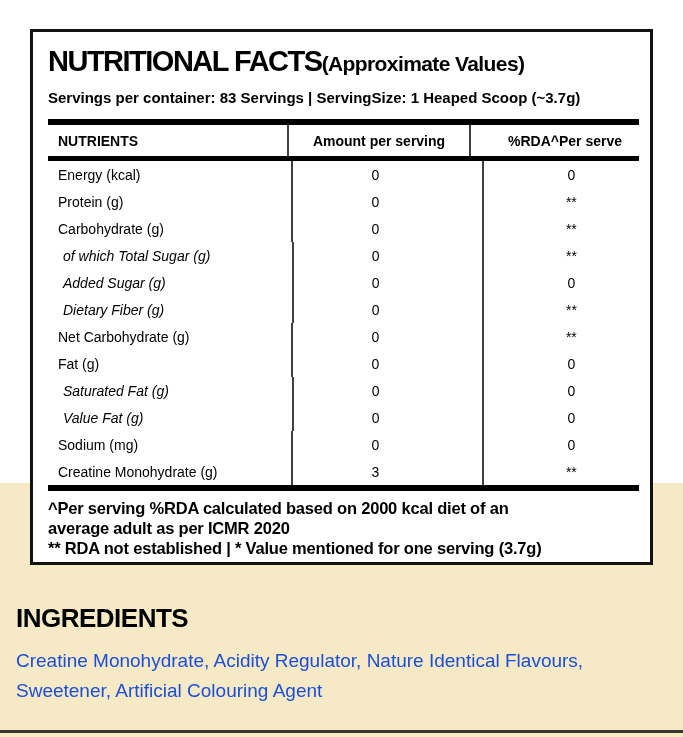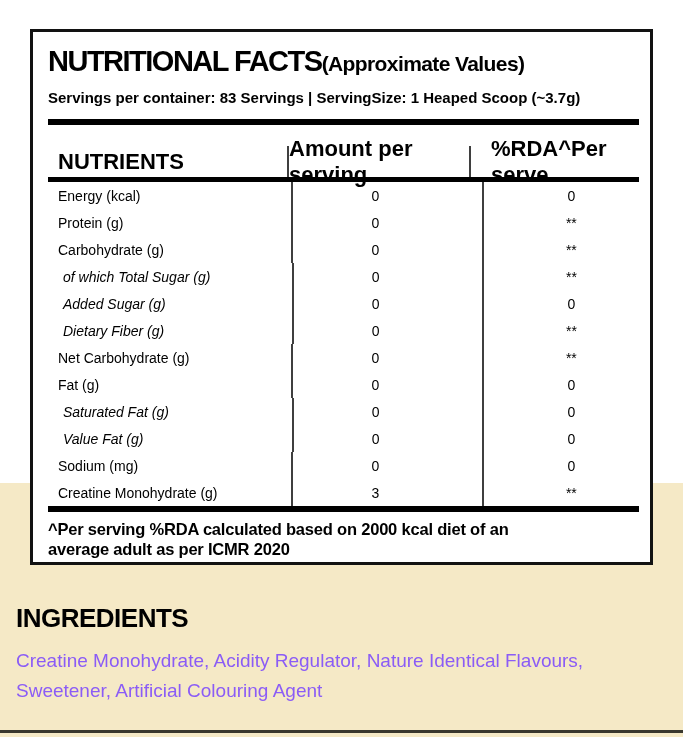--- a/index.html
+++ b/index.html
@@ -17,33 +17,33 @@
   .title-row { white-space:nowrap; line-height:34px; }
   .title { font-size:29px; font-weight:bold; letter-spacing:-1.5px; }
   .title-suffix { font-size:21px; font-weight:bold; letter-spacing:-0.6px; }
   .servings { margin-top:6px; font-size:15px; font-weight:bold; line-height:18px; }
 
   .ntable { margin-top:12px; width:591px; }
   .bar { background:#000; width:100%; }
   .bar.top { height:6px; }
   .bar.mid { height:5px; }
   .bar.bot { height:6px; }
-  .thead { display:flex; height:31px; font-weight:bold; font-size:22px;margin-top:21px; }
+  .thead { display:flex; height:31px; font-weight:bold; font-size:14px; }
   .trow { display:flex; height:27px; font-size:14px;gap:24px; }
   .cell { display:flex; align-items:center; height:100%; }
   .cell.name { width:239px; padding-left:10px; }
   .cell.amt  { width:182px; justify-content:center; border-left:2px solid #3f3f3f; }
   .cell.rda  { width:170px; justify-content:center; border-left:2px solid #3f3f3f;padding-left:20px; }
   .cell.italic { font-style:italic; padding-left:15px; }
 
   .footnotes { margin-top:7px; font-size:16.5px; font-weight:bold; line-height:20px; letter-spacing:-0.2px; }
 
   .ingredients { position:absolute; left:16px; top:603px; width:640px; }
   .ing-heading { font-size:26px; font-weight:bold; letter-spacing:-0.5px; line-height:30px; }
-  .ing-text { margin-top:13px; font-size:19px; line-height:30px; color:#8b5cf6; }
+  .ing-text { margin-top:13px; font-size:19px; line-height:30px; color:#1d4ed8; }
 </style>
 </head>
 <body>
 
 <div class="stage">
 
   <div class="cream-band" style="background: rgb(245, 233, 198);"></div>
   <div class="bottom-rule" style="background: rgb(58, 56, 46);"></div>
 
   <div class="panel">
@@ -127,20 +127,21 @@
             <div class="cell rda">**</div>
           </div>
         </div>
 
       <div class="bar bot"></div>
     </div>
 
     <div class="footnotes">
       <div>^Per serving %RDA calculated based on 2000 kcal diet of an</div>
       <div>average adult as per ICMR 2020</div>
+      <div>** RDA not established | * Value mentioned for one serving (3.7g)</div>
     </div>
 
   </div>
 
   <div class="ingredients">
     <div class="ing-heading">INGREDIENTS</div>
     <div class="ing-text">Creatine Monohydrate, Acidity Regulator, Nature Identical Flavours, Sweetener, Artificial Colouring Agent</div>
   </div>
 
 </div>

